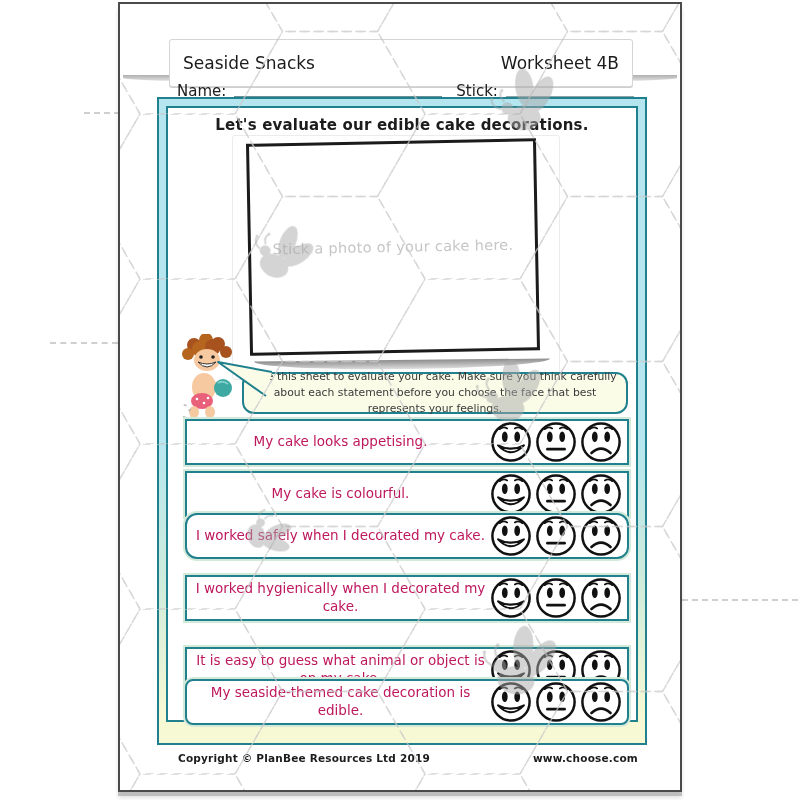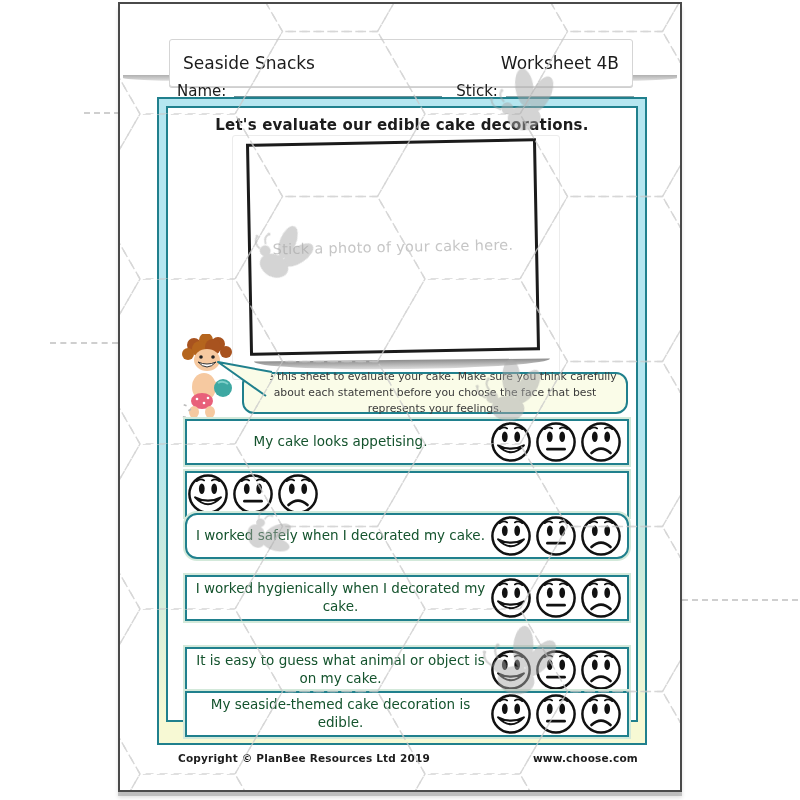--- a/index.html
+++ b/index.html
@@ -52,22 +52,22 @@
   .bubble{position:absolute;left:74px;top:264px;width:386px;height:42px;box-sizing:border-box;
         border:2px solid #20808d;border-radius:12px;background:#fafce8;display:flex;
         align-items:center;justify-content:center;z-index:4;padding:0 8px;}
   .bubble-text{font-size:10.8px;line-height:1.5;color:#3a3a3a;text-align:center;}
   .bubble-tail{position:absolute;left:44px;top:250px;width:62px;height:42px;z-index:5;}
 
   .eval-row{position:absolute;left:17px;width:444px;height:46px;box-sizing:border-box;
         border:2px solid #20808d;box-shadow:0 0 0 2px #d3e9da;background:#fff;
         display:flex;align-items:center;}
   .row0{top:311px;} .row1{top:363px;} .row2{top:405px;border-radius:12px;}
-  .row3{top:467px;} .row4{top:519px;margin-top:20px;} .row5{top:583px;}
-  .statement{flex:1;text-align:center;font-size:13.5px;line-height:1.3;color:#14532d;
+  .row3{top:467px;} .row4{top:519px;margin-top:20px;} .row5{top:571px;border-radius:8px;}
+  .statement{flex:1;text-align:center;font-size:13.5px;line-height:1.3;color:#be185d;
         padding:0 4px 0 8px;}
   .faces{display:flex;gap:3px;margin-right:5px;align-items:center;}
   .face{width:42px;height:42px;display:block;}
   .face svg{width:42px;height:42px;display:block;}
 
   .footer-copyright{position:absolute;left:58px;top:748px;font-size:10.5px;font-weight:bold;
         letter-spacing:.2px;z-index:2;}
   .footer-website{position:absolute;right:42px;top:748px;font-size:10.5px;font-weight:bold;
         letter-spacing:.2px;z-index:2;}
   .sprite{position:absolute;width:0;height:0;overflow:hidden;}
@@ -224,20 +224,21 @@
               </svg>
             </span>
           <span class="face">
               <svg viewBox="0 0 44 44">
                 <use href="#face-sad" xlink:href="#face-sad"></use>
               </svg>
             </span>
         </div>
       </div>
       <div class="eval-row row1">
+        <div class="statement">My cake is colourful.</div>
         <div class="faces">
           <span class="face">
               <svg viewBox="0 0 44 44">
                 <use href="#face-happy" xlink:href="#face-happy"></use>
               </svg>
             </span>
           <span class="face">
               <svg viewBox="0 0 44 44">
                 <use href="#face-neutral" xlink:href="#face-neutral"></use>
               </svg>

